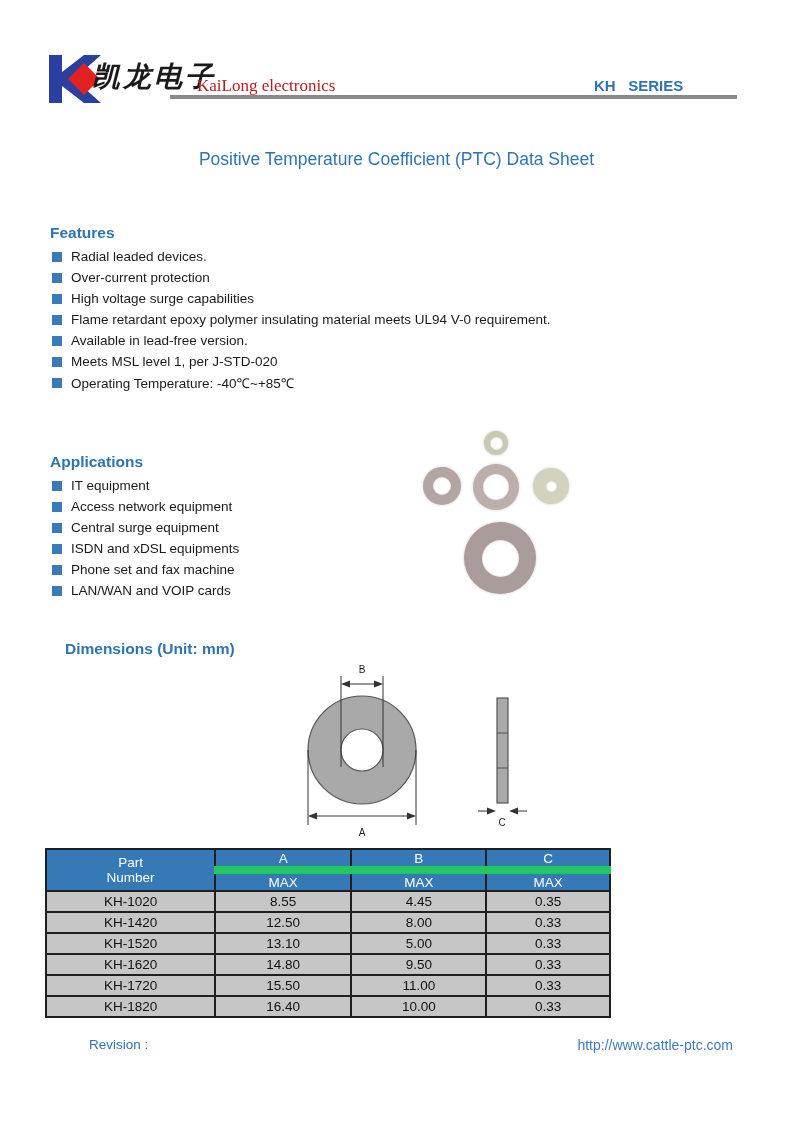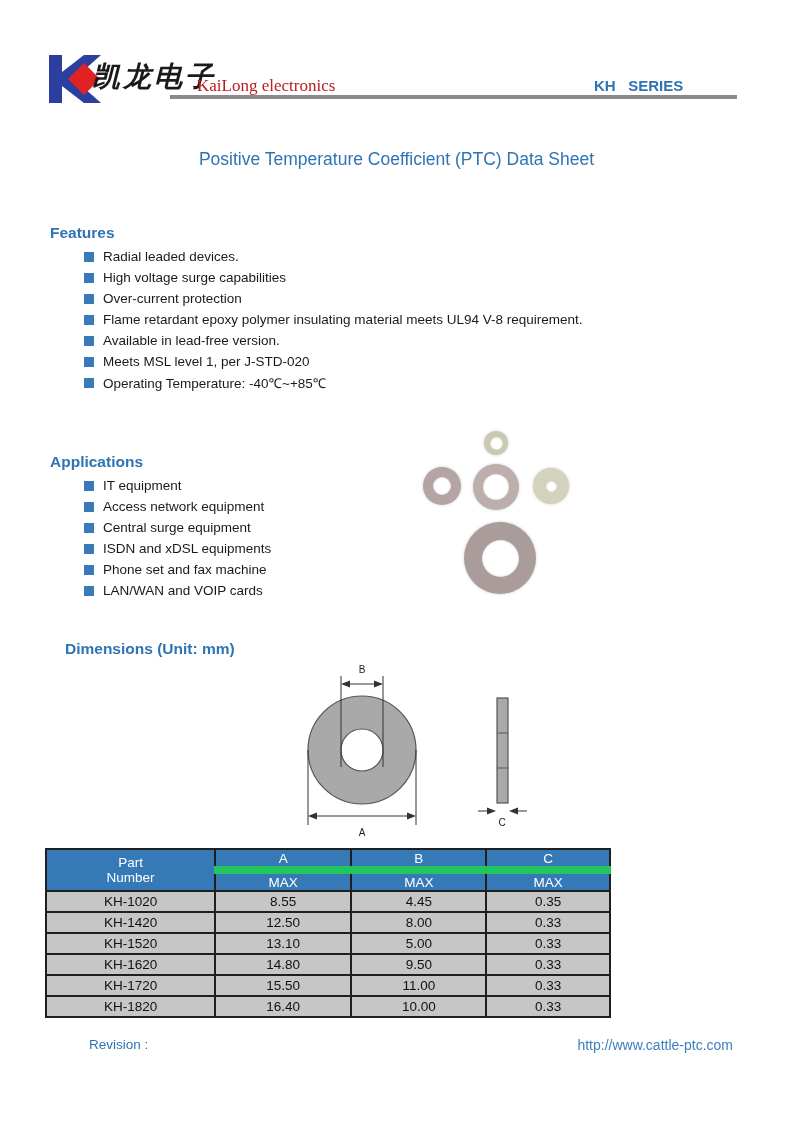--- a/index.html
+++ b/index.html
@@ -48,21 +48,21 @@
     position: absolute; left: 50px;
     font-size: 15.5px; font-weight: bold; color: #2e74b5;
   }
   #features-heading { top: 224px; }
   #applications-heading { top: 453px; }
   #dimensions-heading { top: 640px; margin-left: 15px; }
 
   .bullet-list { position: absolute; left: 52px; }
   #features-list { top: 246px; }
   #applications-list { top: 475px; }
-  .bullet-item { display: flex; align-items: center; height: 21px; margin-left: 32px; }
+  .bullet-item { display: flex; align-items: center; height: 21px; }
   .bullet {
     width: 10px; height: 10px; background: #3a7ab8;
     margin-right: 9px; flex: 0 0 auto;
   }
   .bullet-text { font-size: 13.5px; color: #1a1a1a; white-space: nowrap; }
 
   
   .washer {
     position: absolute; border-radius: 50%;
     display: flex; align-items: center; justify-content: center;
@@ -137,29 +137,29 @@
   <div class="doc-title">Positive Temperature Coefficient (PTC) Data Sheet</div>
 
   <div class="section-heading" id="features-heading">Features</div>
   <div class="bullet-list" id="features-list">
       <div class="bullet-item">
         <span class="bullet"></span>
         <span class="bullet-text">Radial leaded devices.</span>
       </div>
       <div class="bullet-item">
         <span class="bullet"></span>
+        <span class="bullet-text">Over-current protection</span>
+      </div>
+      <div class="bullet-item">
+        <span class="bullet"></span>
         <span class="bullet-text">High voltage surge capabilities</span>
       </div>
       <div class="bullet-item">
         <span class="bullet"></span>
-        <span class="bullet-text">Over-current protection</span>
-      </div>
-      <div class="bullet-item">
-        <span class="bullet"></span>
-        <span class="bullet-text">Flame retardant epoxy polymer insulating material meets UL94 V-8 requirement.</span>
+        <span class="bullet-text">Flame retardant epoxy polymer insulating material meets UL94 V-0 requirement.</span>
       </div>
       <div class="bullet-item">
         <span class="bullet"></span>
         <span class="bullet-text">Available in lead-free version.</span>
       </div>
       <div class="bullet-item">
         <span class="bullet"></span>
         <span class="bullet-text">Meets MSL level 1, per J-STD-020</span>
       </div>
       <div class="bullet-item">

